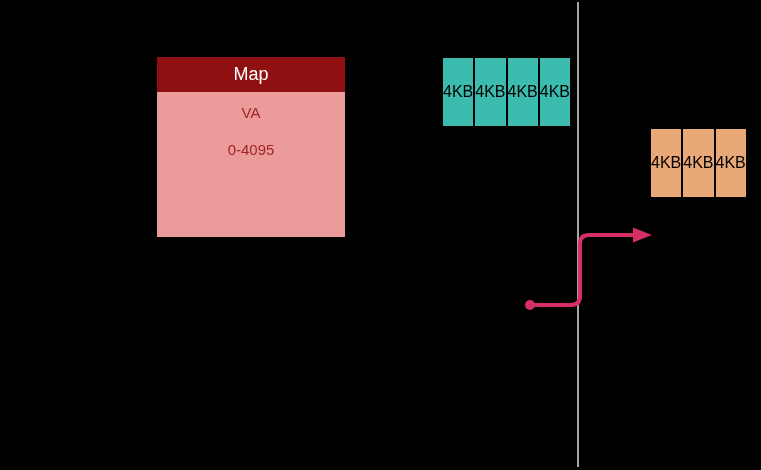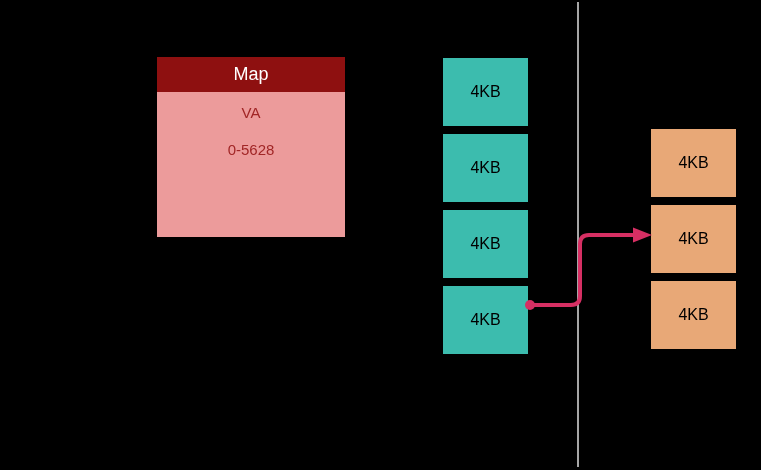--- a/index.html
+++ b/index.html
@@ -45,22 +45,22 @@
     text-align: center;
   }
   .map-row-headers { padding-top: 12px; }
   .map-row-values  { padding-top: 20px; }
 
   
   .block-col {
     position: absolute;
     width: 85px;
     display: flex;
-    flex-direction: column;
-    gap: 8px;
+    flex-direction: row;
+    gap: 2px;
   }
   .block-col.virtual  { left: 443px; top: 58px; }
   .block-col.physical { left: 651px; top: 129px; }
   .block {
     height: 68px;
     line-height: 68px;
     text-align: center;
     color: #000000;
     font-size: 16px;
   }
@@ -94,21 +94,21 @@
 
   <div class="map-table">
     <div class="map-header">
       <span>Map</span>
     </div>
     <div class="map-body">
       <div class="map-row map-row-headers">
         <span>VA</span>
       </div>
       <div class="map-row map-row-values">
-        <span>0-5628</span>
+        <span>0-4095</span>
       </div>
     </div>
   </div>
 
   <div class="block-col virtual">
     <div class="block teal">4KB</div>
     <div class="block teal">4KB</div>
     <div class="block teal">4KB</div>
     <div class="block teal">4KB</div>
   </div>

